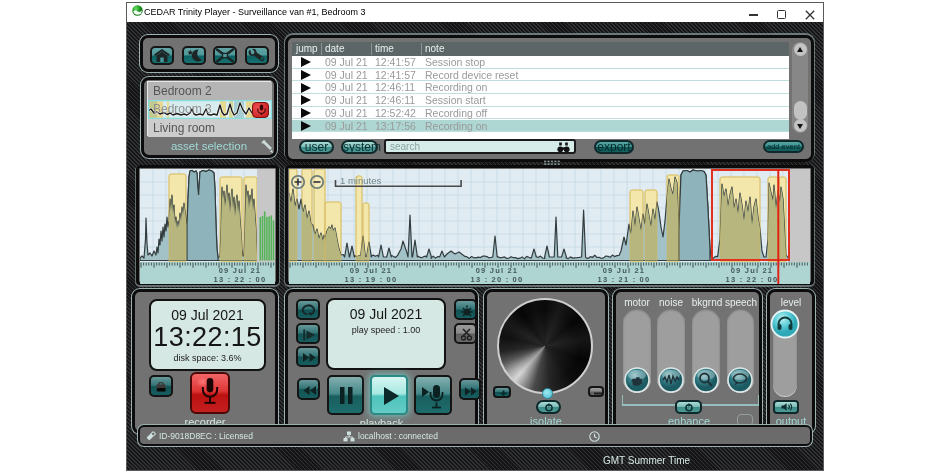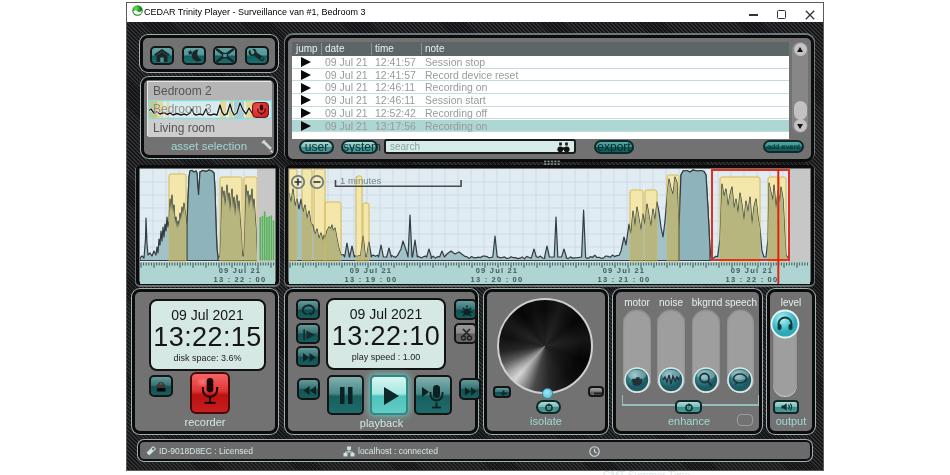--- a/index.html
+++ b/index.html
@@ -380,21 +380,20 @@
           <path d="M4.5,2.5 L13,7 4.5,11.5 Z" fill="#16292b"></path>
         </svg>
    </div>
    <div class="tbtn small" style="left:8px; top:54px; width:24px; height:21px;">
      <svg style="left:4px; top:4px;" width="15" height="11" viewBox="0 0 15 11">
           <path d="M1,1 L7,5.5 1,10 Z M7.5,1 L13.5,5.5 7.5,10 Z" fill="#122"></path>
         </svg>
    </div>
    <div class="screen" style="left:38px; top:6px; width:120px; height:72px;">
      <div class="scr-date">09 Jul 2021</div>
-     <div class="scr-time">13:22:10</div>
      <div class="scr-sub">play speed : 1.00</div>
    </div>
    <div class="tbtn small" style="left:166px; top:7px; width:23px; height:21px;">
      <svg style="left:3.5px; top:2.5px;" width="14" height="14" viewBox="0 0 14 14">
           <circle cx="7" cy="8" r="3.5" fill="#122"></circle>
           <path d="M7,1.5 v2 M1.5,8 h2 M10.5,8 h2 M3,4 l1.4,1.4 M11,4 L9.6,5.4 M3,12 l1.4,-1.4 M11,12 L9.6,10.6" stroke="#122" stroke-width="1.5"></path>
         </svg>
    </div>
    <div class="tbtn gray" style="left:166px; top:31px; width:23px; height:21px;">
      <svg style="left:4px; top:3px;" width="13" height="13" viewBox="0 0 13 13">
@@ -532,21 +531,21 @@
    </svg>
    <div class="pill" style="left:3px; top:108px; width:26px; height:14px; border-radius:4px;">
      <svg style="left:5.5px; top:1px; " width="12" height="8" viewBox="0 0 12 8">
           <path d="M0.5,2.4 h2.3 l2.8,-2.2 v7.4 l-2.8,-2.2 h-2.3 Z" fill="#0c2e2e"></path>
           <path d="M7.4,1.8 a3.2,3.2 0 0,1 0,4.4 M9.2,0.7 a5,5 0 0,1 0,6.6" fill="none" stroke="#0c2e2e" stroke-width="1.1"></path>
         </svg>
    </div>
    <div class="lbl" style="left:0; width:42px; top:123px; color:#9fd8d4;">output</div>
  </div>
 
- <div style="position:absolute; left:138px; top:440px; width:674px; height:21px; background:#6b6b6b; border:2px solid #0d0d0d; border-radius:6px; box-shadow:0 0 0 1px #9db1b1;">
+ <div style="position:absolute; left:138px; top:425px; width:674px; height:21px; background:#6b6b6b; border:2px solid #0d0d0d; border-radius:6px; box-shadow:0 0 0 1px #9db1b1;">
    <svg style="left:6px; top:3.5px;" width="11" height="11" viewBox="0 0 11 11">
         <rect x="1" y="4" width="6" height="4" rx="1" transform="rotate(-45 4 6)" fill="#cfe0e0"></rect>
         <rect x="5.5" y="1.2" width="3.4" height="3.4" rx="0.8" transform="rotate(-45 7.2 2.9)" fill="none" stroke="#cfe0e0" stroke-width="1"></rect>
       </svg>
    <span style="position:absolute; left:19px; top:4px; font-size:8.5px; color:#d5e7e3;">ID-9018D8EC : Licensed</span>
    <svg style="left:203px; top:3.5px;" width="12" height="11" viewBox="0 0 12 11">
         <rect x="4" y="0.5" width="4" height="3.4" fill="#cfe0e0"></rect>
         <rect x="0.5" y="7" width="4" height="3.4" fill="#cfe0e0"></rect>
         <rect x="7.5" y="7" width="4" height="3.4" fill="#cfe0e0"></rect>
         <path d="M6,4 v2 M2.5,7 v-1 h7 v1" fill="none" stroke="#cfe0e0" stroke-width="1"></path>

